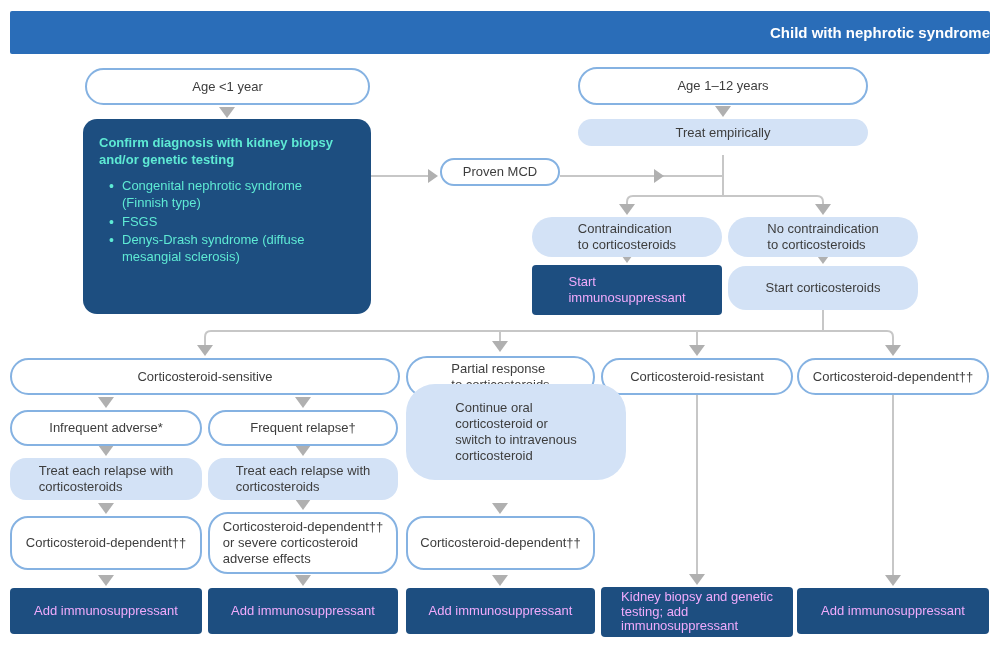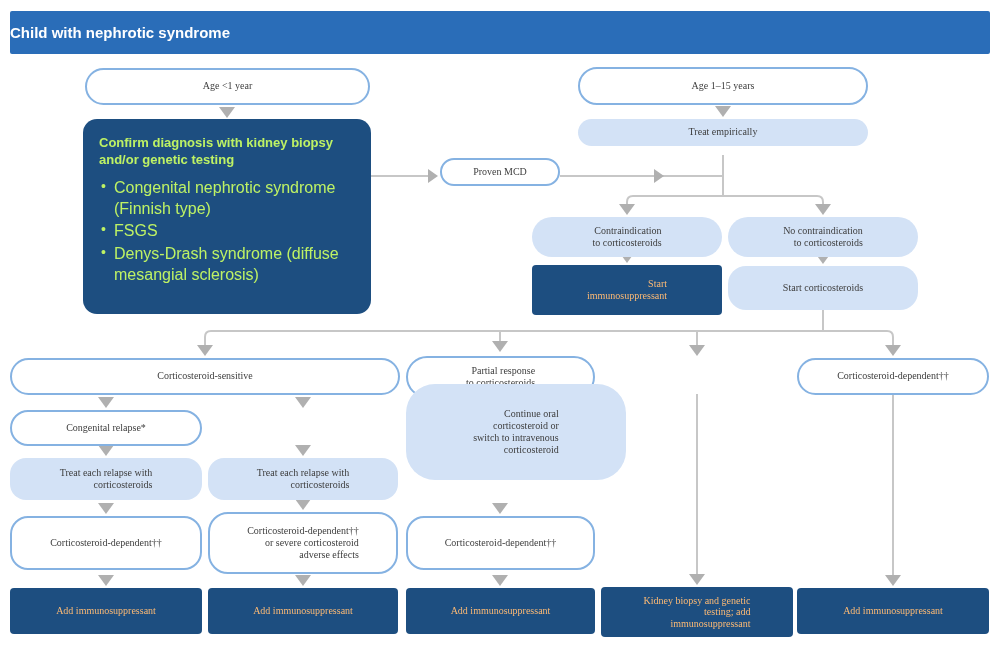--- a/index.html
+++ b/index.html
@@ -2,40 +2,39 @@
 <html><head>
 <meta charset="utf-8">
 <style>
   html,body{margin:0;padding:0;background:#ffffff;}
   #canvas{
     position:relative;width:1000px;height:646px;background:#ffffff;
     font-family:"Liberation Sans", sans-serif;color:#3d3d3d;overflow:hidden;
   }
   .node{
     position:absolute;display:flex;align-items:center;justify-content:center;
-    text-align:right;font-size:10px;line-height:1.22;white-space:pre-line;
+    text-align:left;font-size:13px;line-height:1.22;white-space:pre-line;
     box-sizing:border-box;
-    font-family:Liberation Serif, serif;
   }
   .pill{background:#ffffff;border:2px solid #85b2e2;border-radius:19px;}
   .soft{background:#d3e2f6;border-radius:19px;}
-  .navy{background:#1d4e80;color:#fdba74;border-radius:4px;}
+  .navy{background:#1d4e80;color:#f0abfc;border-radius:4px;}
   .banner{
     position:absolute;left:10px;top:11px;width:980px;height:43px;
     background:#2a6db8;color:#ffffff;border-radius:2px;
-    display:flex;align-items:center;justify-content:flex-start;
+    display:flex;align-items:center;justify-content:flex-end;
     font-size:15px;font-weight:bold;
   }
   .confirm{
     position:absolute;left:83px;top:119px;width:288px;height:195px;
-    background:#1d4e80;color:#bef264;border-radius:14px;
+    background:#1d4e80;color:#5eead4;border-radius:14px;
     box-sizing:border-box;padding:16px 14px 10px 16px;text-align:left;
   }
   .confirm-heading{font-weight:bold;font-size:13px;line-height:1.3;margin-bottom:9px;}
-  .confirm-bullets{list-style:none;margin:0;padding:0;font-size:16px;line-height:1.3;}
+  .confirm-bullets{list-style:none;margin:8px;padding:0;font-size:13px;line-height:1.3;}
   .confirm-bullets li{position:relative;padding-left:15px;margin-bottom:2px;}
   .confirm-bullets li::before{content:"\2022";position:absolute;left:2px;top:-1px;font-size:14px;}
   svg.connectors{position:absolute;left:0;top:0;pointer-events:none;}
 </style>
 </head>
 <body>
 
 <div id="canvas">
 
   <svg class="connectors" width="1000" height="646" viewBox="0 0 1000 646">
@@ -88,21 +87,21 @@
 
   <div class="confirm">
     <div class="confirm-heading">Confirm diagnosis with kidney biopsy and/or genetic testing</div>
     <ul class="confirm-bullets">
         <li>Congenital nephrotic syndrome (Finnish type)</li>
         <li>FSGS</li>
         <li>Denys-Drash syndrome (diffuse mesangial sclerosis)</li>
       </ul>
   </div>
 
-  <div class="node pill" style="left:578px;top:67px;width:290px;height:38px">Age 1–15 years</div>
+  <div class="node pill" style="left:578px;top:67px;width:290px;height:38px">Age 1–12 years</div>
 
   <div class="node soft" style="left:578px;top:119px;width:290px;height:27px;border-radius:18px">Treat empirically</div>
 
   <div class="node pill" style="left:440px;top:158px;width:120px;height:28px">Proven MCD</div>
 
   <div class="node soft" style="left:532px;top:217px;width:190px;height:40px;border-radius:20px">Contraindication
 to corticosteroids</div>
 
   <div class="node soft" style="left:728px;top:217px;width:190px;height:40px;border-radius:20px">No contraindication
 to corticosteroids</div>
@@ -110,25 +109,27 @@
   <div class="node navy" style="left:532px;top:265px;width:190px;height:50px">Start
 immunosuppressant</div>
 
   <div class="node soft" style="left:728px;top:266px;width:190px;height:44px;border-radius:18px">Start corticosteroids</div>
 
   <div class="node pill" style="left:10px;top:358px;width:390px;height:37px">Corticosteroid-sensitive</div>
 
   <div class="node pill" style="left:406px;top:356px;width:189px;height:42px;border-radius:21px">Partial response
 to corticosteroids</div>
 
+  <div class="node pill" style="left:601px;top:358px;width:192px;height:37px">Corticosteroid-resistant</div>
 
   <div class="node pill" style="left:797px;top:358px;width:192px;height:37px">Corticosteroid-dependent††</div>
 
-  <div class="node pill" style="left:10px;top:410px;width:192px;height:36px">Congenital relapse*</div>
+  <div class="node pill" style="left:10px;top:410px;width:192px;height:36px">Infrequent adverse*</div>
 
+  <div class="node pill" style="left:208px;top:410px;width:190px;height:36px">Frequent relapse†</div>
 
   <div class="node soft" style="left:10px;top:458px;width:192px;height:42px;border-radius:16px">Treat each relapse with
 corticosteroids</div>
 
   <div class="node soft" style="left:208px;top:458px;width:190px;height:42px;border-radius:16px">Treat each relapse with
 corticosteroids</div>
 
   <div class="node pill" style="left:10px;top:516px;width:192px;height:54px;border-radius:18px">Corticosteroid-dependent††</div>
 
   <div class="node pill" style="left:208px;top:512px;width:190px;height:62px;border-radius:20px">Corticosteroid-dependent††

